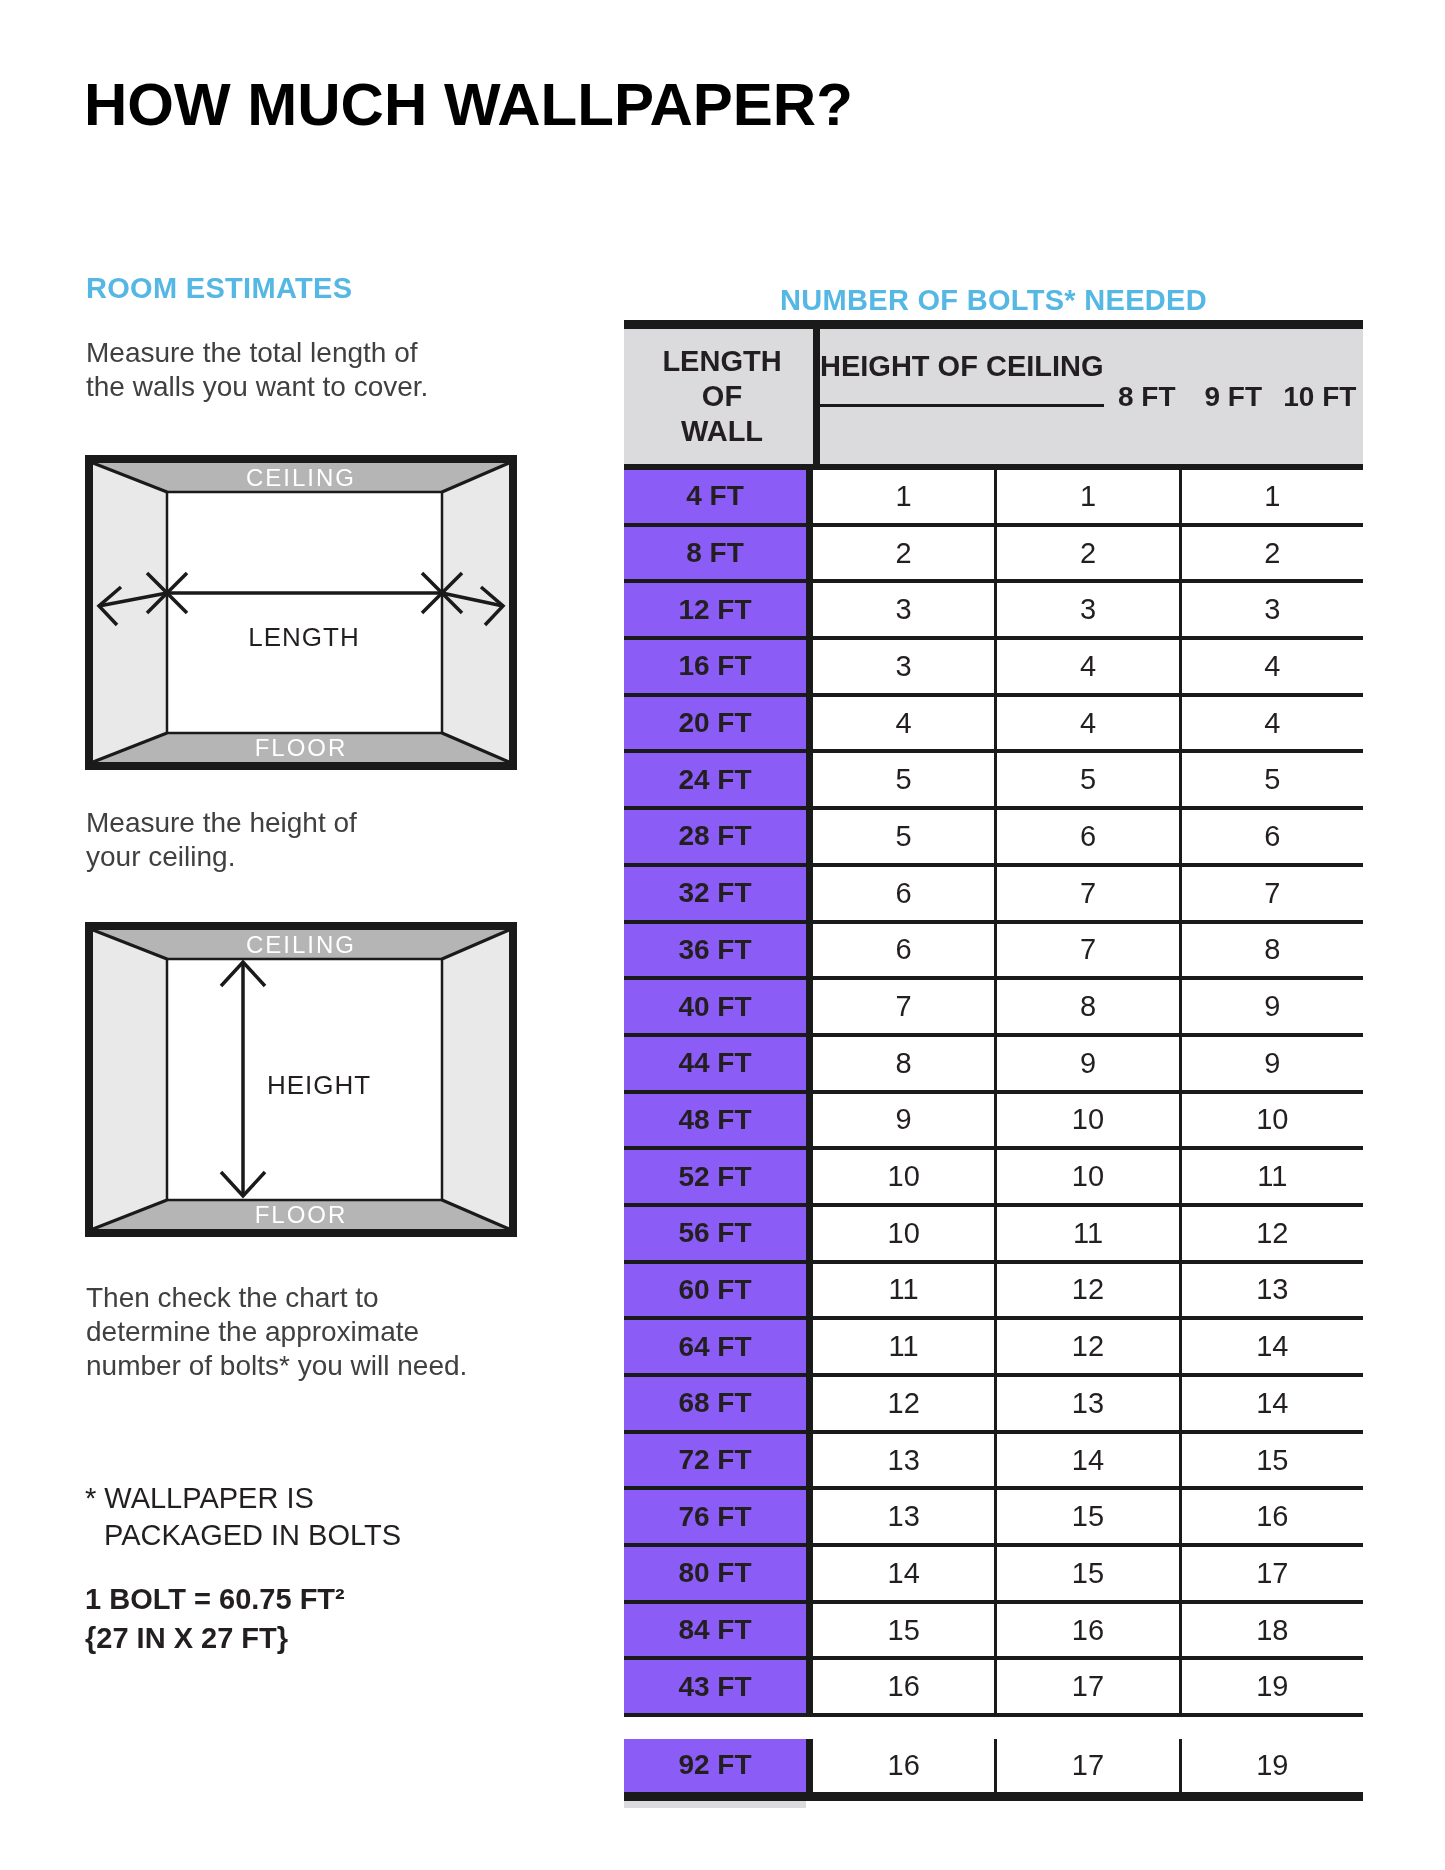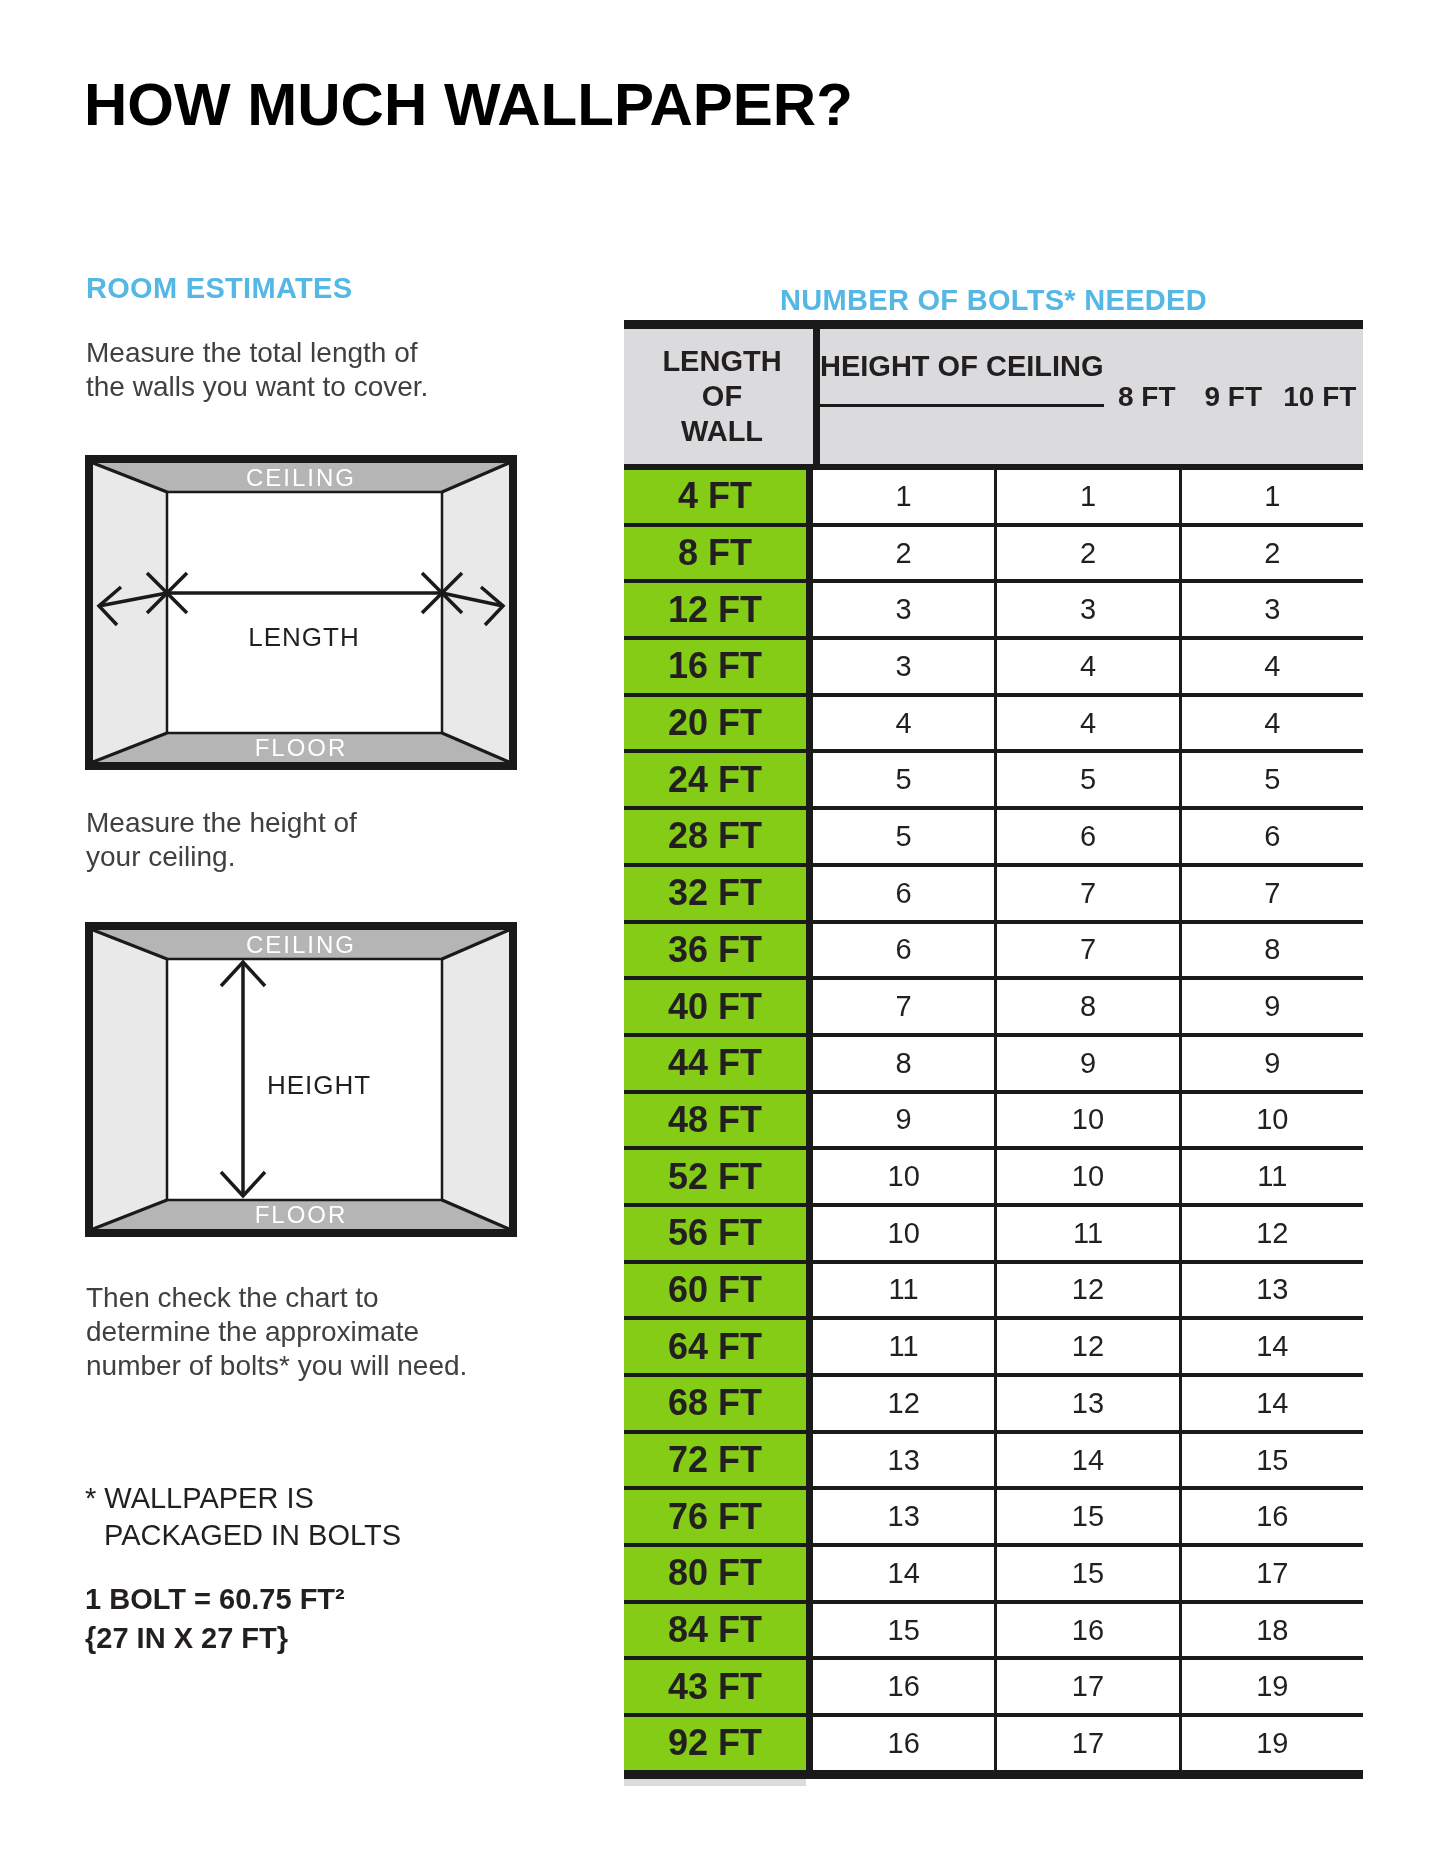--- a/index.html
+++ b/index.html
@@ -37,24 +37,24 @@
   }
   .th-right{flex:1;border-left:7px solid #1A1A1A;display:flex;flex-direction:row;height:135px;}
   .th-group{
     height:78px;display:flex;align-items:center;justify-content:center;
     font-weight:700;font-size:29px;border-bottom:3px solid #1A1A1A;box-sizing:border-box;
   }
   .th-cols{flex:1;display:flex;}
   .th-col{flex:1;display:flex;align-items:center;justify-content:center;font-weight:700;font-size:28px;}
   .thead-bottom{height:6px;background:#1A1A1A;}
   .trow{display:flex;height:56.7px;border-bottom:4px solid #1A1A1A;box-sizing:border-box;}
-  .trow:last-child{border-bottom:none;height:52.7px;}
+  .trow:last-child{border-bottom:none;height:52.7px;margin-top:22px;}
   .tcell.label{
-    width:182px;background:#84cc16;display:flex;align-items:center;justify-content:center;
-    font-weight:700;font-size:36px;
+    width:182px;background:#8b5cf6;display:flex;align-items:center;justify-content:center;
+    font-weight:700;font-size:28px;
   }
   .vals{flex:1;border-left:7px solid #1A1A1A;display:flex;}
   .tcell.val{flex:1;display:flex;align-items:center;justify-content:center;font-size:29px;}
   .tcell.val + .tcell.val{border-left:3px solid #1A1A1A;}
   .tbottom{height:9px;background:#1A1A1A;}
   .ttab{width:182px;height:7px;background:#DBDBDD;}
 
   svg text{font-family:"Liberation Sans", sans-serif;}
   .wall-label{fill:#ffffff;font-size:24px;letter-spacing:2px;}
   .dim-label{fill:#231F20;font-size:26px;letter-spacing:1px;}

